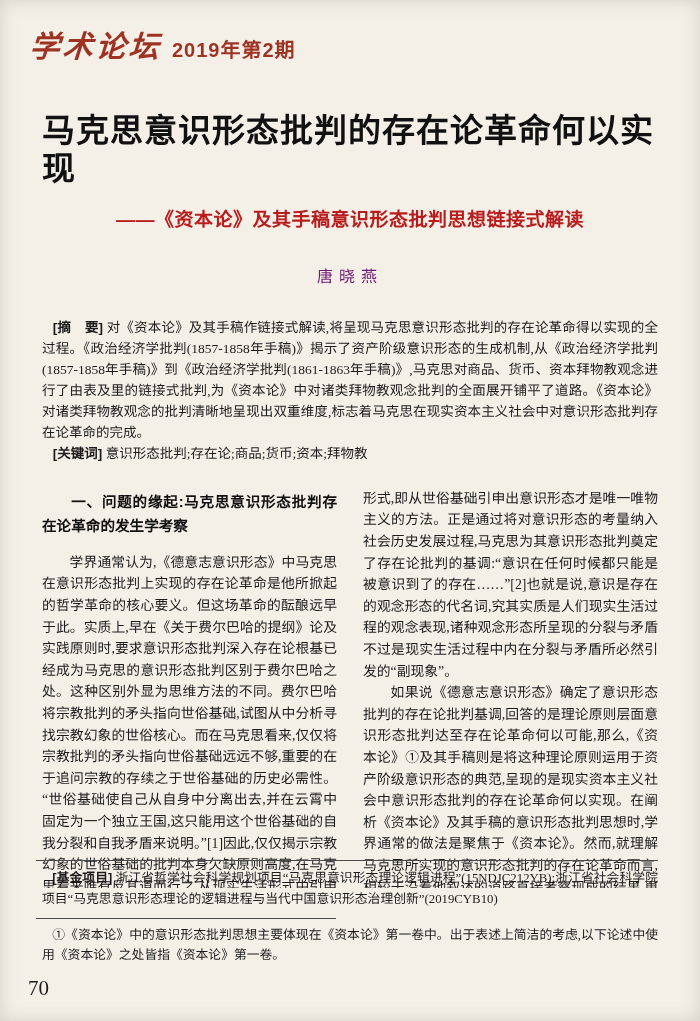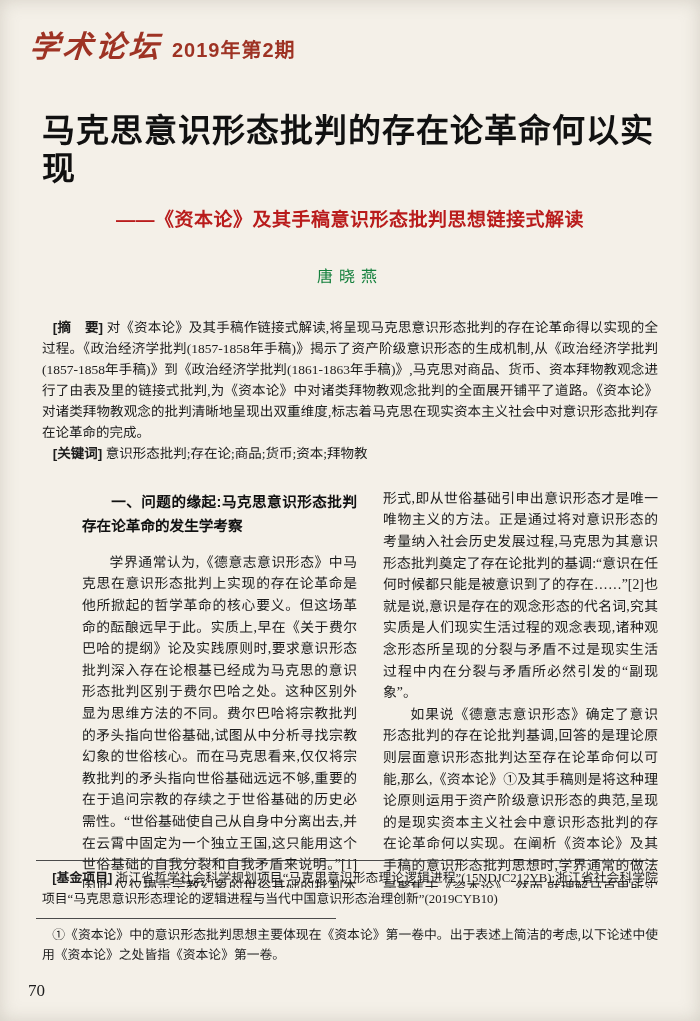--- a/index.html
+++ b/index.html
@@ -47,21 +47,21 @@
     margin:16px 0 0 0;
     text-align:center;
     font-size:19px;font-weight:bold;letter-spacing:.5px;
     font-family:"Liberation Sans","DejaVu Sans",sans-serif;
     color:#b91c1c;
   }
   .author{
     margin-top:32px;
     text-align:center;
     font-size:16px;letter-spacing:6px;
-    color:#15803d;
+    color:#701a75;
   }
   
   .meta{
     margin-top:30px;
     font-size:13.5px;line-height:21px;
     text-align:justify;
   }
   .meta p{margin:0;text-indent:.8em;}
   .meta .label{
     font-weight:bold;
@@ -79,21 +79,20 @@
   .codes .seg:nth-child(2){margin-left:92px;}
   .codes .seg:nth-child(3){margin-left:98px;}
   .codes .val{margin-left:6px;}
   
   .columns{
     margin-top:24px;
     display:flex;
     gap:26px;
     height:400px;
     overflow:hidden;
-    margin-left:40px;
   }
   .col{
     flex:1 1 0;
     font-size:13.8px;line-height:21.6px;
     text-align:justify;
     color:#1b1b1b;
   }
   .section-heading{
     font-weight:bold;
     font-family:"Liberation Sans","DejaVu Sans",sans-serif;
@@ -124,21 +123,21 @@
     border:none;border-top:1px solid #4a4a4a;
     width:300px;margin:8px 0 6px -6px;
   }
   .footnote{
     font-size:12.8px;line-height:20px;
     text-align:justify;margin:0 0 42px 0;text-indent:.8em;
   }
   .page-number{
     position:absolute;
     left:-14px;bottom:6px;
-    font-size:17px;
+    font-size:21px;
     color:#1c1c1c;
   }
 </style>
 </head>
 <body>
 
 <div class="page" style="background: rgb(244, 240, 232);">
 
   <div class="masthead">
     <span class="logo" style="color: rgb(158, 51, 36);">学术论坛</span>

